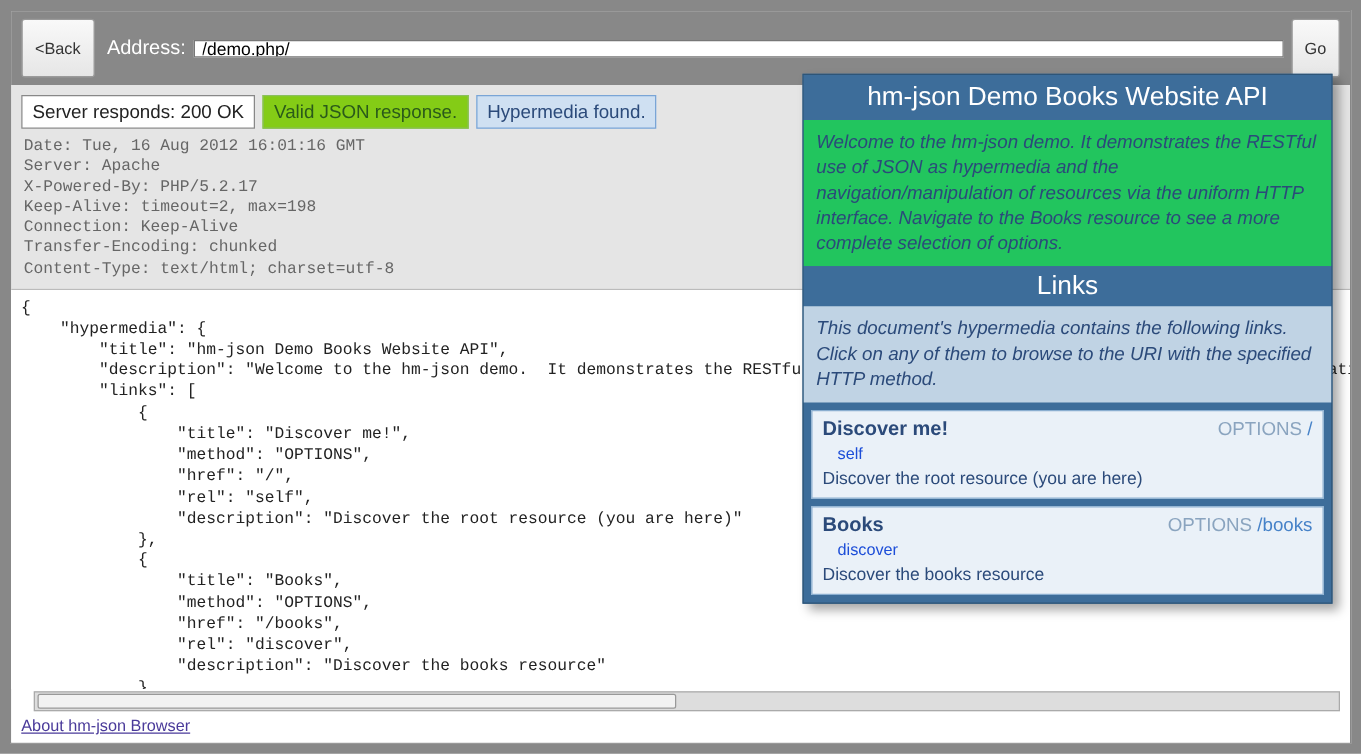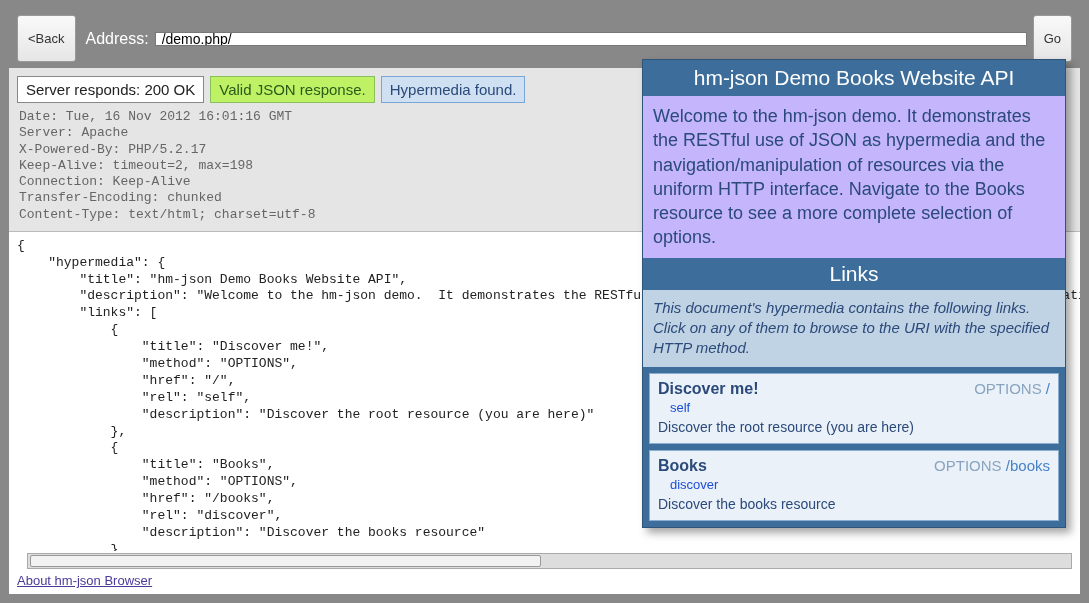--- a/index.html
+++ b/index.html
@@ -55,21 +55,21 @@
     align-items: flex-start;
   }
   .badge {
     border: 1px solid #888;
     padding: 4px 8px;
     font-size: 15px;
     background: #fff;
     color: #222;
   }
   .badge.valid {
-    background: #bef264;
+    background: #84cc16;
     border-color: #8abf5d;
     color: #2a5a1a;
   }
   .badge.hyper {
     background: #cfe0f2;
     border-color: #7aa5d6;
     color: #2b4a7a;
   }
   .headers {
     padding: 0 10px 8px 10px;
@@ -130,24 +130,25 @@
     font-size: 14px;
   }
   .panel .title {
     background: #3d6d9a;
     color: #fff;
     font-size: 21px;
     text-align: center;
     padding: 6px 4px;
   }
   .panel .desc {
-    background: #c4b5fd;
-    color: #2b4a7a;
+    background: #22c55e;
+    color: #2b4a7a;
+    font-style: italic;
     padding: 8px 10px;
-    font-size: 18px;
+    font-size: 15px;
     line-height: 1.35;
   }
   .panel .subtitle {
     background: #3d6d9a;
     color: #fff;
     font-size: 21px;
     text-align: center;
     padding: 4px;
   }
   .panel .linksintro {
@@ -218,21 +219,21 @@
     <button class="btn">Go</button>
   </div>
 
   <div class="main-col">
     <div class="status-row">
       <div class="badge">Server responds: 200 OK</div>
       <div class="badge valid">Valid JSON response.</div>
       <div class="badge hyper">Hypermedia found.</div>
     </div>
 
-    <div class="headers">Date: Tue, 16 Nov 2012 16:01:16 GMT
+    <div class="headers">Date: Tue, 16 Aug 2012 16:01:16 GMT
 Server: Apache
 X-Powered-By: PHP/5.2.17
 Keep-Alive: timeout=2, max=198
 Connection: Keep-Alive
 Transfer-Encoding: chunked
 Content-Type: text/html; charset=utf-8</div>
 
     <div class="bottom-white">
       <div class="json-pane">{
     "hypermedia": {

